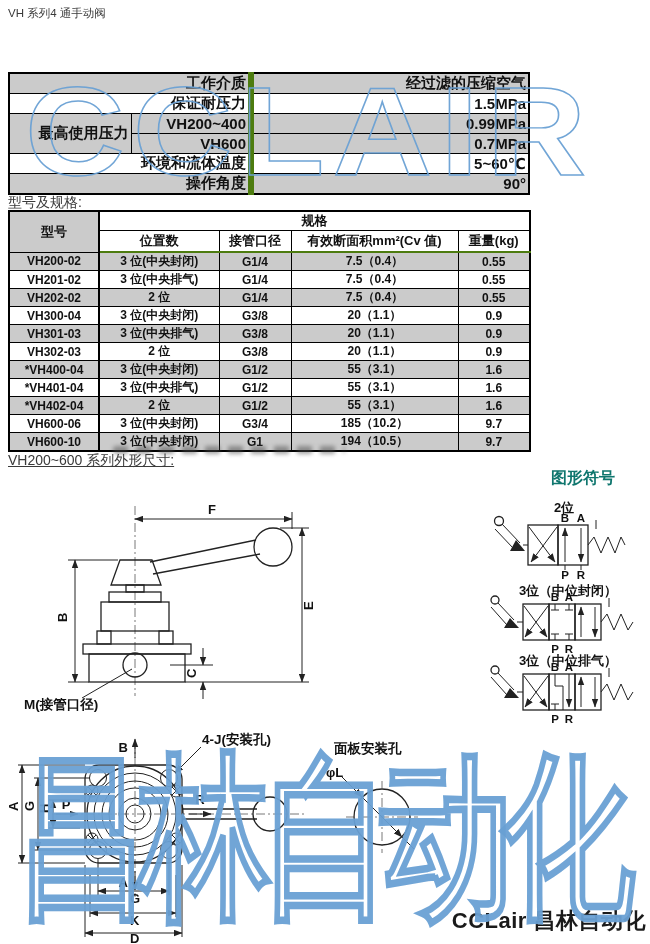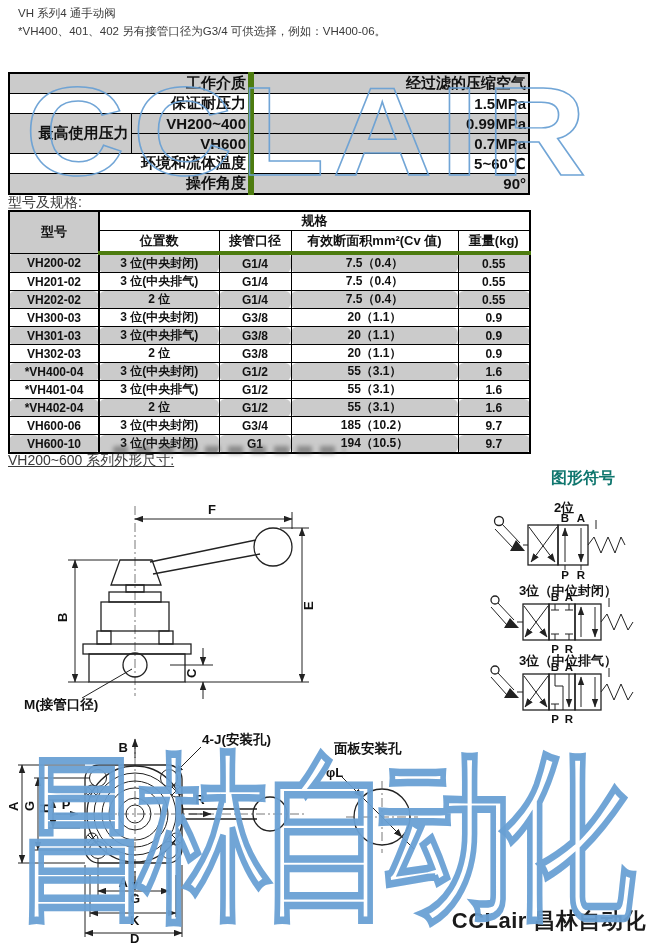--- a/index.html
+++ b/index.html
@@ -1,35 +1,35 @@
 <!DOCTYPE html>
 <html><head>
 <meta charset="utf-8">
 <style>
   html,body{margin:0;padding:0;background:#e8e8e8;}
   .page{position:relative;width:650px;height:944px;background:#ffffff;overflow:hidden;
         font-family:"Liberation Sans","DejaVu Sans",sans-serif;color:#222;}
   .abs{position:absolute;}
   
   .notes{left:8px;top:4px;width:600px;font-size:11.5px;line-height:18px;color:#3a3a3a;}
-  .note-line{white-space:nowrap;margin-left:10px;}
+  .note-line{white-space:nowrap;}
   .sec-label{font-size:14px;color:#3a3a3a;}
   
   table{border-collapse:collapse;table-layout:fixed;}
   .t-tech{left:8px;top:72px;width:522px;border:2px solid #000;}
   .t-tech td{border:1px solid #000;height:19px;text-align:right;vertical-align:middle;
              font-size:15px;font-weight:700;color:#111;padding:0 2px;overflow:hidden;}
   .t-tech td.vdiv{border-left:6px solid #4d7c0f;}
   .t-spec{left:8px;top:210px;width:521px;border:2px solid #000;}
   .t-spec th,.t-spec td{border:1px solid #000;text-align:center;vertical-align:middle;
              color:#111;padding:0 1px;overflow:hidden;}
   .t-spec th{font-size:13px;font-weight:700;}
-  .t-spec td{font-size:12px;font-weight:600;height:17px;border-radius:6px;}
+  .t-spec td{font-size:12px;font-weight:600;height:17px;}
   .t-spec .row1 th{height:16px;}
-  .t-spec .subhead th{height:20px;border-bottom:4px solid #4d7c0f;}
+  .t-spec .subhead th{height:20px;border-bottom:2px solid #4d7c0f;}
   .t-spec .model-h{border-right:2px solid #000;}
   .t-spec td:first-child{border-right:2px solid #000;}
   .shade{background:#cbcbcb;}
   
   .wm{pointer-events:none;font-weight:700;color:transparent;
       -webkit-text-stroke:1.6px rgba(105,160,212,.95);white-space:nowrap;z-index:30;}
   .wm-top{left:25px;top:58px;font-size:138px;letter-spacing:8px;transform:scaleY(.92);transform-origin:0 0;}
   .wm-bottom{left:16px;top:718px;font-size:152px;letter-spacing:-14px;
       transform:scale(.88,1.18);transform-origin:0 0;}
   
@@ -58,21 +58,20 @@
   <svg width="0" height="0" style="position:absolute" aria-hidden="true">
     <defs>
       <marker id="arw" viewBox="0 0 8 6" refX="7.5" refY="3" markerWidth="9" markerHeight="7" orient="auto-start-reverse">
         <path d="M0,0 L8,3 L0,6 z" fill="#222"></path>
       </marker>
     </defs>
   </svg>
 
   <div class="abs notes">
     <div class="note-line">VH 系列4 通手动阀</div>
-    <div class="note-line">*VH400、401、402 另有接管口径为G3/4 可供选择，例如：VH400-06。</div>
   </div>
 
   <table class="abs t-tech">
     <colgroup>
         <col style="width:122px">
         <col style="width:120px">
         <col>
       </colgroup>
     <tbody>
       <tr class="shade">
@@ -141,21 +140,21 @@
           <td>0.55</td>
         </tr>
         <tr class="shade">
           <td>VH202-02</td>
           <td>2 位</td>
           <td>G1/4</td>
           <td>7.5（0.4）</td>
           <td>0.55</td>
         </tr>
         <tr>
-          <td>VH300-03</td>
+          <td>VH300-04</td>
           <td>3 位(中央封闭)</td>
           <td>G3/8</td>
           <td>20（1.1）</td>
           <td>0.9</td>
         </tr>
         <tr class="shade">
           <td>VH301-03</td>
           <td>3 位(中央排气)</td>
           <td>G3/8</td>
           <td>20（1.1）</td>

